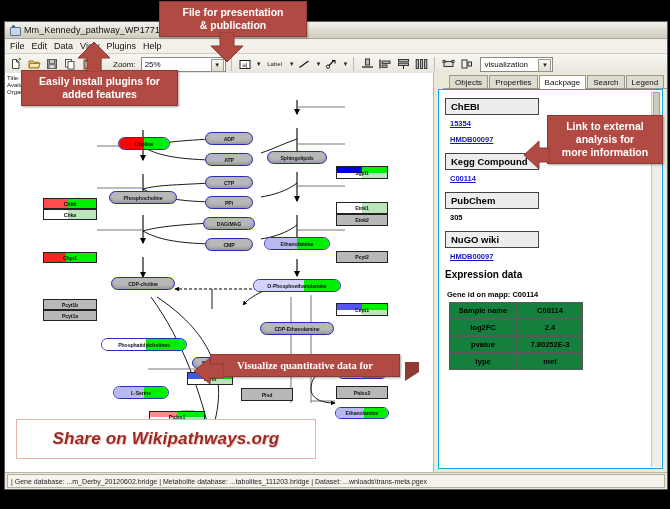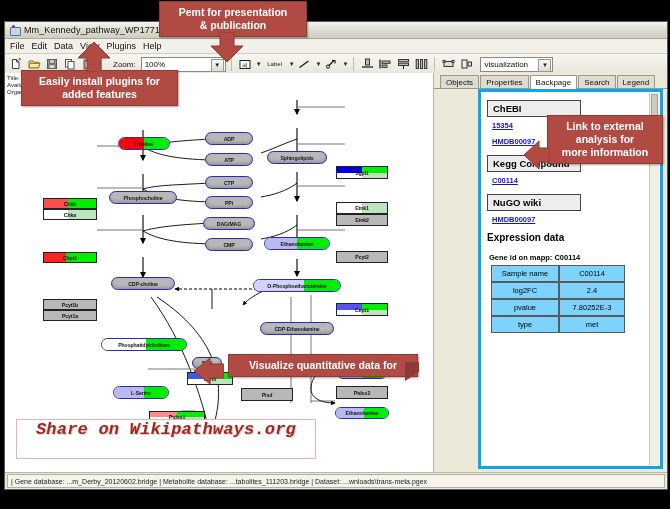--- a/index.html
+++ b/index.html
@@ -26,43 +26,43 @@
   .combo{height:13px;border:1px solid #8c8a80;background:#fff;display:flex;align-items:center;
          font-size:8px;color:#111;padding-left:3px;position:relative;}
   .combo .arrow{position:absolute;right:1px;top:1px;width:11px;height:11px;background:linear-gradient(180deg,#fbfaf6,#dedbd0);
          border:1px solid #9a988e;display:flex;align-items:center;justify-content:center;font-size:6px;color:#222;}
   .ddarrow{font-size:6px;color:#222;margin-left:1px;}
 
   
   .content{position:absolute;left:0;top:51px;right:0;bottom:16px;display:flex;}
   .canvaswrap{position:relative;width:428px;background:#fff;border-right:1px solid #b8b5a9;overflow:hidden;}
   .leftmeta{position:absolute;left:2px;top:2px;font-size:6px;color:#222;line-height:7px;z-index:4;}
-  .sidepanel{position:relative;flex:1;background:#ece9d8;overflow:hidden;}
+  .sidepanel{position:relative;flex:1;background:#ece9d8;overflow:hidden;padding-left:9px;}
 
   .statusbar{position:absolute;left:0;right:0;bottom:0;height:16px;background:#ece9d8;border-top:1px solid #b8b5a9;
              display:flex;align-items:center;}
   .statusinner{margin:1px 2px;flex:1;height:12px;border:1px solid #b0ada2;background:#f5f3ec;display:flex;align-items:center;
                padding-left:3px;font-size:7px;color:#222;white-space:nowrap;}
 
   
   .tabstrip{display:flex;align-items:flex-end;height:15px;padding-left:6px;background:#ece9d8;border-bottom:1px solid #9a988e;}
   .tab{font-size:8px;color:#111;padding:2px 5px 1px 5px;border:1px solid #9a988e;border-bottom:none;background:#dedbd0;margin-right:1px;}
   .tab.active{background:#fff;position:relative;top:1px;padding-bottom:2px;}
-  .panelbody{position:absolute;left:4px;top:16px;right:4px;bottom:4px;background:#fff;border:3px solid #0ea5e9;overflow:hidden;margin-left:40px;}
+  .panelbody{position:absolute;left:4px;top:16px;right:4px;bottom:4px;background:#fff;border:1px solid #0ea5e9;overflow:hidden;}
   .panelscroll{position:absolute;left:6px;top:6px;right:12px;bottom:2px;}
   .dbblock{margin-bottom:7px;}
   .dbhead{display:inline-block;min-width:94px;border:1px solid #444;background:#ededed;font-size:9.5px;font-weight:bold;color:#000;
           padding:2px 5px;box-sizing:border-box;}
   .dblink{display:block;margin:4px 0 0 5px;font-size:7.5px;color:#1414c8;text-decoration:underline;font-weight:bold;}
   .dbplain{display:block;margin:4px 0 0 5px;font-size:7.5px;color:#000;font-weight:bold;}
   .exphead{font-size:10px;font-weight:bold;color:#000;margin:8px 0 10px 0;}
   .geneid{font-size:7.5px;font-weight:bold;color:#000;margin:0 0 3px 2px;}
   .exptable{border-collapse:separate;border-spacing:0;margin-left:4px;}
-  .exptable td{border:1px solid #5a5a5a;font-size:7.5px;font-weight:normal;color:#000;text-align:center;padding:2px 4px;height:11px;
-               background:#7dd3fc;}
+  .exptable td{border:1px solid #5a5a5a;font-size:7.5px;font-weight:bold;color:#000;text-align:center;padding:2px 4px;height:11px;
+               background:#15803d;}
   .exptable td.k{width:58px;}
   .exptable td.v{width:56px;}
   .vscroll{position:absolute;right:1px;top:1px;bottom:1px;width:9px;background:#f0eee6;border-left:1px solid #c8c5b9;}
   .vscroll .thumb{position:absolute;left:1px;right:1px;top:1px;height:30px;background:#cdcabd;border:1px solid #a6a397;}
 
   
   .node{position:absolute;box-sizing:border-box;display:flex;align-items:center;justify-content:center;
         font-size:5.2px;color:#111;text-align:center;line-height:6px;letter-spacing:-.1px;}
   .met{border:1px solid #2b2bbb;border-radius:7px;background:#b8b8b8;
        box-shadow:inset 0 -2px 3px rgba(0,0,0,.18);}
@@ -71,21 +71,21 @@
   .half{position:absolute;top:0;bottom:0;z-index:1;}
 
   .lbl{position:relative;}
   .selhandles .h{position:absolute;width:4px;height:4px;background:#ffe600;border:1px solid #000;z-index:9;}
 
   
   .callout{position:absolute;background:#b24a44;border:1px solid #8e3a35;color:#fff;font-weight:bold;text-align:center;
            box-shadow:1px 1px 2px rgba(0,0,0,.35);z-index:30;}
   .callout .ctext{display:block;padding:4px 8px;font-size:10.5px;line-height:13px;}
   .cpoint{position:absolute;width:0;height:0;z-index:30;}
-  .share{position:absolute;z-index:30;border:1px solid #e3b4b0;background:#fff;display:flex;align-items:flex-start;justify-content:center;font-family:Liberation Mono, monospace;}
+  .share{position:absolute;z-index:30;border:1px solid #e3b4b0;background:#fff;display:flex;align-items:center;justify-content:center;}
   .share span{font-size:17px;font-weight:bold;font-style:italic;color:#9a2a22;text-shadow:1px 1px 0 #f0c9c6;letter-spacing:.2px;}
 </style>
 </head>
 <body>
 
 <div id="root">
 
   <div class="window">
 
     <div class="titlebar">
@@ -132,21 +132,21 @@
       <div class="tbtn">
         <svg width="12" height="12" viewBox="0 0 12 12">
             <rect x="2" y="2" width="8" height="9" fill="#c8a86a" stroke="#6d5520"></rect>
             <rect x="3.2" y="3.6" width="5.6" height="6.2" fill="#fff" stroke="#777"></rect>
             <rect x="4.2" y="1" width="3.6" height="2" fill="#ddd" stroke="#555"></rect>
           </svg>
       </div>
       <div class="sep"></div>
       <div class="zoomlbl">Zoom:</div>
       <div class="combo" style="width:80px">
-        <span>100%</span>
+        <span>25%</span>
         <span class="arrow">▼</span>
       </div>
       <div class="sep"></div>
       <div class="tbtn">
         <svg width="12" height="11" viewBox="0 0 12 11">
             <rect x="1" y="1.5" width="10" height="8" fill="#fff" stroke="#222"></rect>
             <text x="6" y="7.6" font-size="6" text-anchor="middle" fill="#111" font-family="DejaVu Sans">a|</text>
           </svg>
       </div>
       <span class="ddarrow">▼</span>
@@ -482,20 +482,24 @@
 
             <div class="dbblock">
               <a class="dblink" href="#">HMDB00097</a>
             </div>
 
             <div class="dbblock">
               <div class="dbhead">Kegg Compound</div>
               <a class="dblink" href="#">C00114</a>
             </div>
 
+            <div class="dbblock">
+              <div class="dbhead">PubChem</div>
+              <span class="dbplain">305</span>
+            </div>
 
             <div class="dbblock">
               <div class="dbhead">NuGO wiki</div>
               <a class="dblink" href="#">HMDB00097</a>
             </div>
 
 
             <div class="exphead">Expression data</div>
             <div class="geneid">Gene id on mapp: C00114</div>
 
@@ -530,21 +534,21 @@
     </div>
 
     <div class="statusbar">
       <div class="statusinner">| Gene database: ...m_Derby_20120602.bridge | Metabolite database: ...tabolites_111203.bridge | Dataset:  ...wnloads\trans-meta.pgex</div>
     </div>
 
   </div>
 
   <div class="callout" style="left:159px;top:1px;width:146px;">
     <span class="ctext">
-      <span>Pemt for presentation</span><br>
+      <span>File for presentation</span><br>
       <span>&amp; publication</span>
     </span>
   </div>
   <svg class="cpoint" style="left:211px;top:32px;width:40px;height:32px;">
     <path d="M9,0 h14 v14 h9 L16,30 L0,14 h9 z" fill="#b24a44" stroke="#8e3a35" stroke-width="1"></path>
   </svg>
 
   <div class="callout" style="left:21px;top:70px;width:155px;">
     <span class="ctext">
       <span>Easily install plugins for</span><br>
@@ -559,21 +563,21 @@
     <span class="ctext">
       <span>Link  to external</span><br>
       <span>analysis  for</span><br>
       <span>more information</span>
     </span>
   </div>
   <svg class="cpoint" style="left:524px;top:140px;width:26px;height:30px;">
     <path d="M0,15 L15,1 v7 h11 v14 H15 v7 z" fill="#b24a44" stroke="#8e3a35" stroke-width="1"></path>
   </svg>
 
-  <div class="callout" style="left:228px;top:354px;width:188px;">
+  <div class="callout" style="left:210px;top:354px;width:188px;font-family:Liberation Serif, serif;">
     <span class="ctext">
       <span>Visualize quantitative data  for</span><br>
     </span>
   </div>
   <svg class="cpoint" style="left:194px;top:357px;width:30px;height:28px;">
     <path d="M0,14 L16,1 v6 h14 v14 H16 v6 z" fill="#b24a44" stroke="#8e3a35" stroke-width="1"></path>
   </svg>
   <svg class="cpoint" style="left:405px;top:362px;width:22px;height:22px;">
     <path d="M0,0 h14 v10 L0,19 z" fill="#8e3a35"></path>
   </svg>

